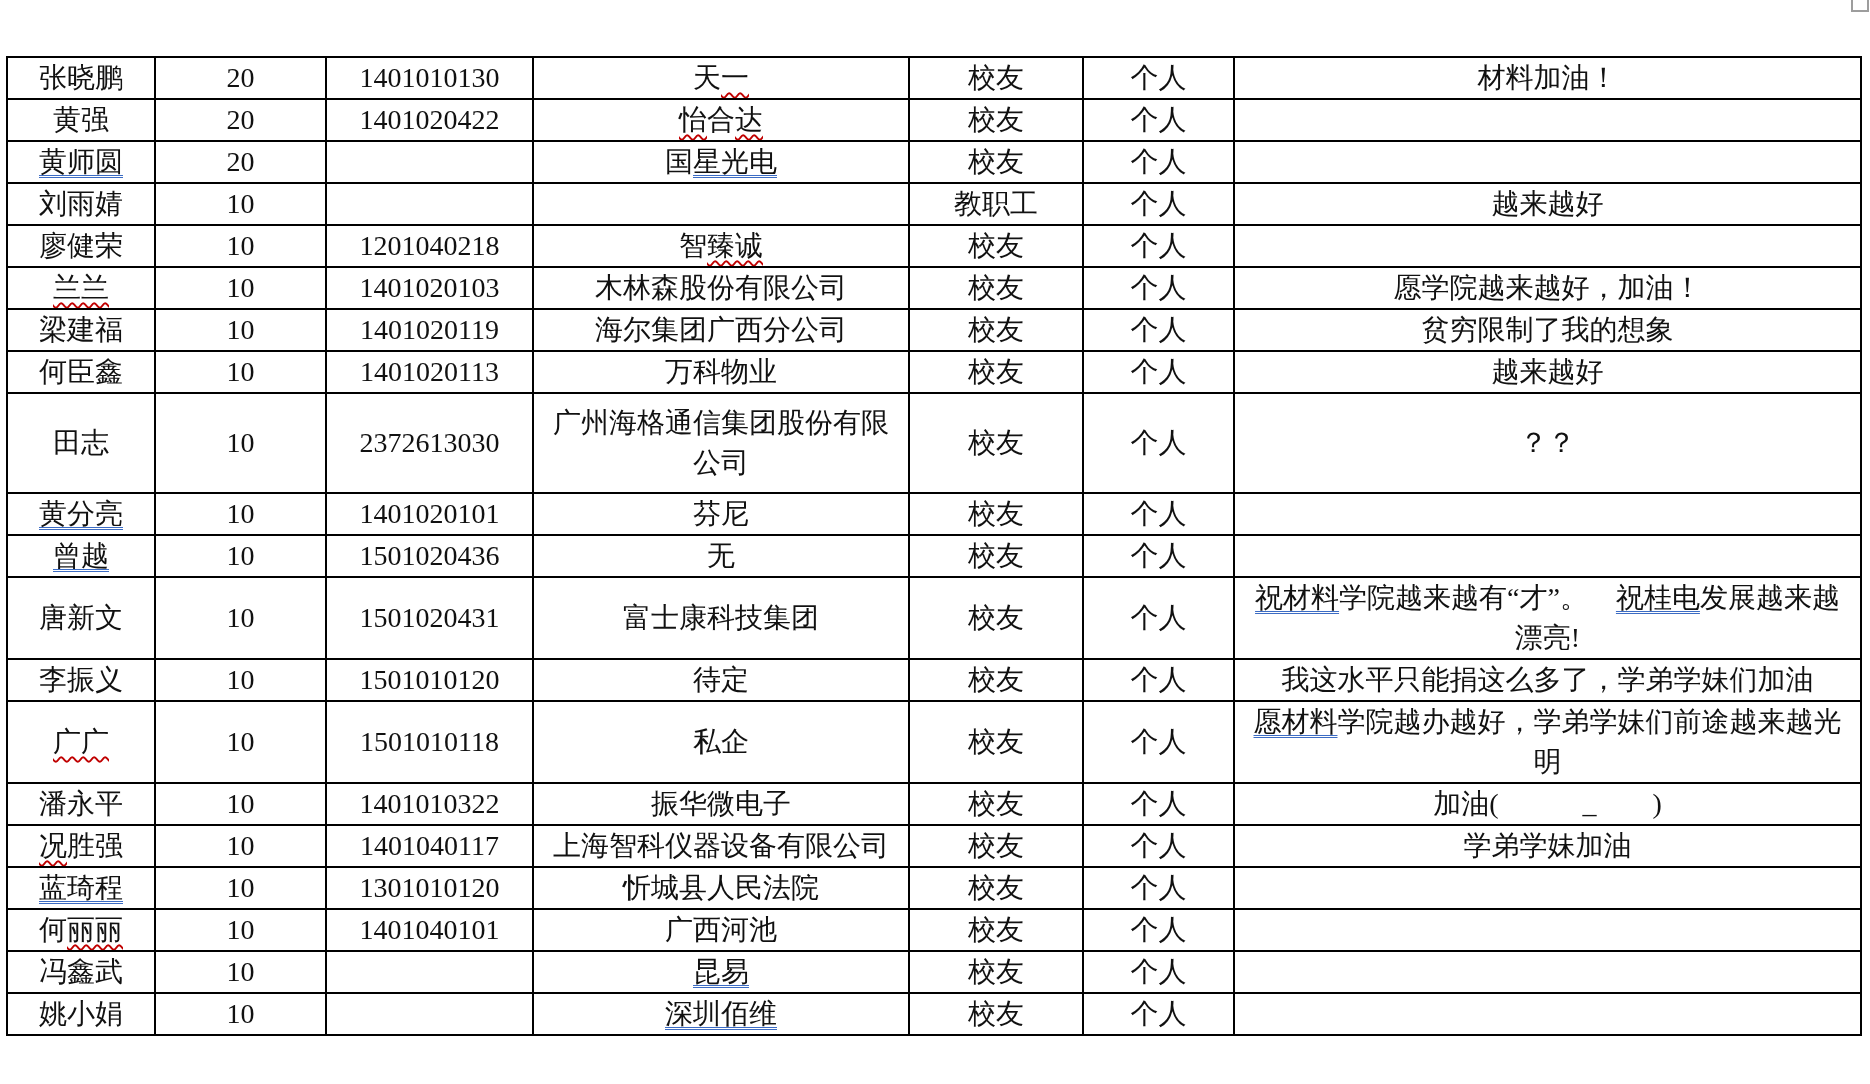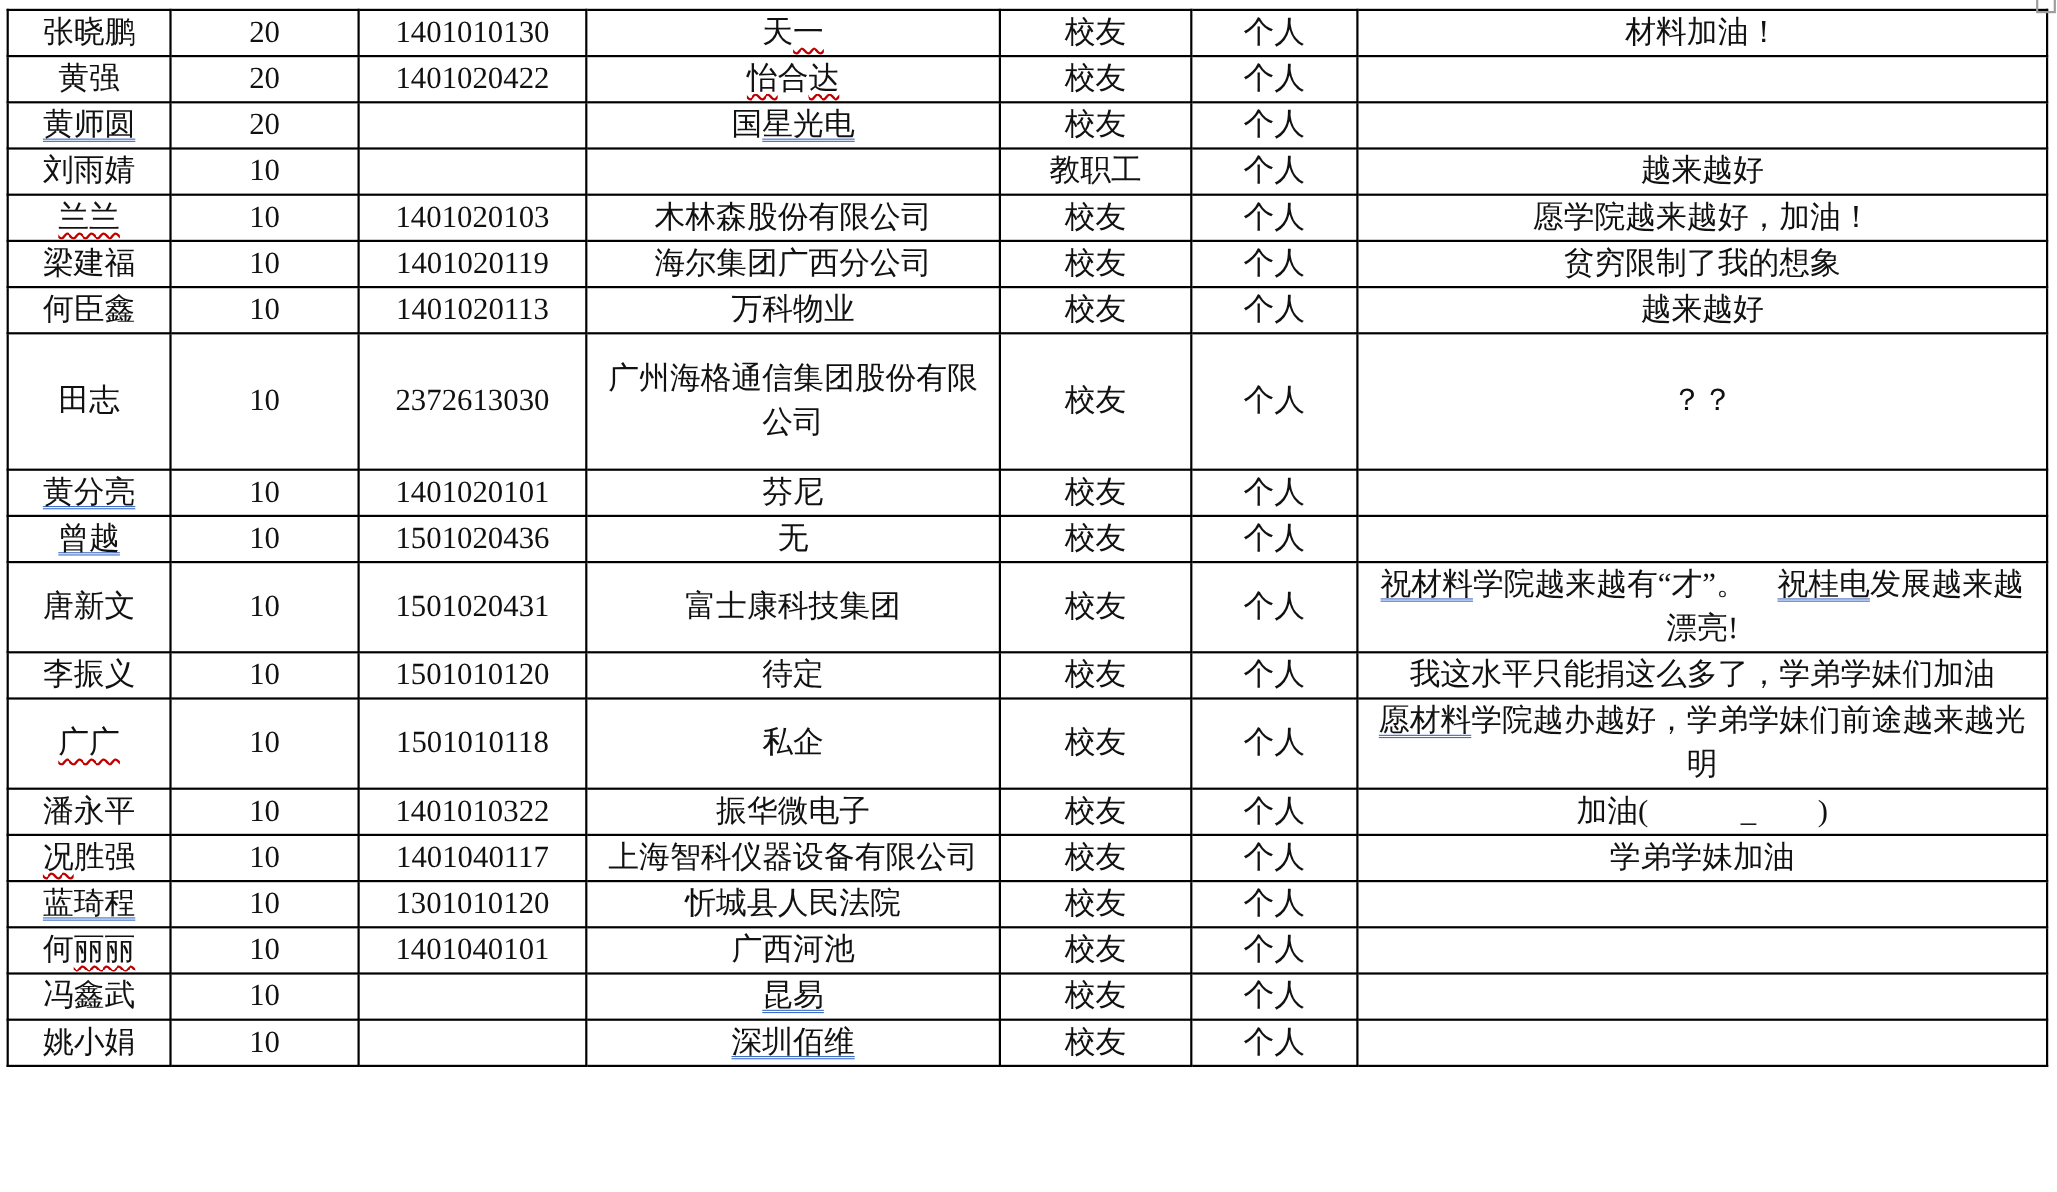--- a/index.html
+++ b/index.html
@@ -15,20 +15,21 @@
     overflow:hidden;
     position:relative;
     font-family:"Liberation Serif","DejaVu Serif",serif;
     color:var(--text-color);
   }
   .table-wrap{position:absolute;left:6px;top:8px;}
   table.donation{
     border-collapse:collapse;
     table-layout:fixed;
     width:1854px;
+    margin-top:48px;
   }
   table.donation td{
     border:2px solid var(--border-color);
     text-align:center;
     vertical-align:middle;
     font-size:28px;
     line-height:40px;
     padding:0 10px;
     overflow:hidden;
     word-break:break-all;
@@ -103,20 +104,29 @@
         <tr>
           <td class="col0">刘雨婧</td>
           <td class="col1">10</td>
           <td class="col2"></td>
           <td class="col3"></td>
           <td class="col4">教职工</td>
           <td class="col5">个人</td>
           <td class="col6">越来越好</td>
         </tr>
         <tr>
+          <td class="col0">廖健荣</td>
+          <td class="col1">10</td>
+          <td class="col2">1201040218</td>
+          <td class="col3">智<span class="m-red">臻诚</span></td>
+          <td class="col4">校友</td>
+          <td class="col5">个人</td>
+          <td class="col6"></td>
+        </tr>
+        <tr>
           <td class="col0"><span class="m-red">兰兰</span></td>
           <td class="col1">10</td>
           <td class="col2">1401020103</td>
           <td class="col3">木林森股份有限公司</td>
           <td class="col4">校友</td>
           <td class="col5">个人</td>
           <td class="col6">愿学院越来越好，加油！</td>
         </tr>
         <tr>
           <td class="col0">梁建福</td>
@@ -129,21 +139,21 @@
         </tr>
         <tr>
           <td class="col0">何臣鑫</td>
           <td class="col1">10</td>
           <td class="col2">1401020113</td>
           <td class="col3">万科物业</td>
           <td class="col4">校友</td>
           <td class="col5">个人</td>
           <td class="col6">越来越好</td>
         </tr>
-        <tr style="height: 124px;">
+        <tr style="height: 100px;">
           <td class="col0">田志</td>
           <td class="col1">10</td>
           <td class="col2">2372613030</td>
           <td class="col3">广州海格通信集团股份有限公司</td>
           <td class="col4">校友</td>
           <td class="col5">个人</td>
           <td class="col6">？？</td>
         </tr>
         <tr>
           <td class="col0"><span class="m-blue">黄分亮</span></td>

